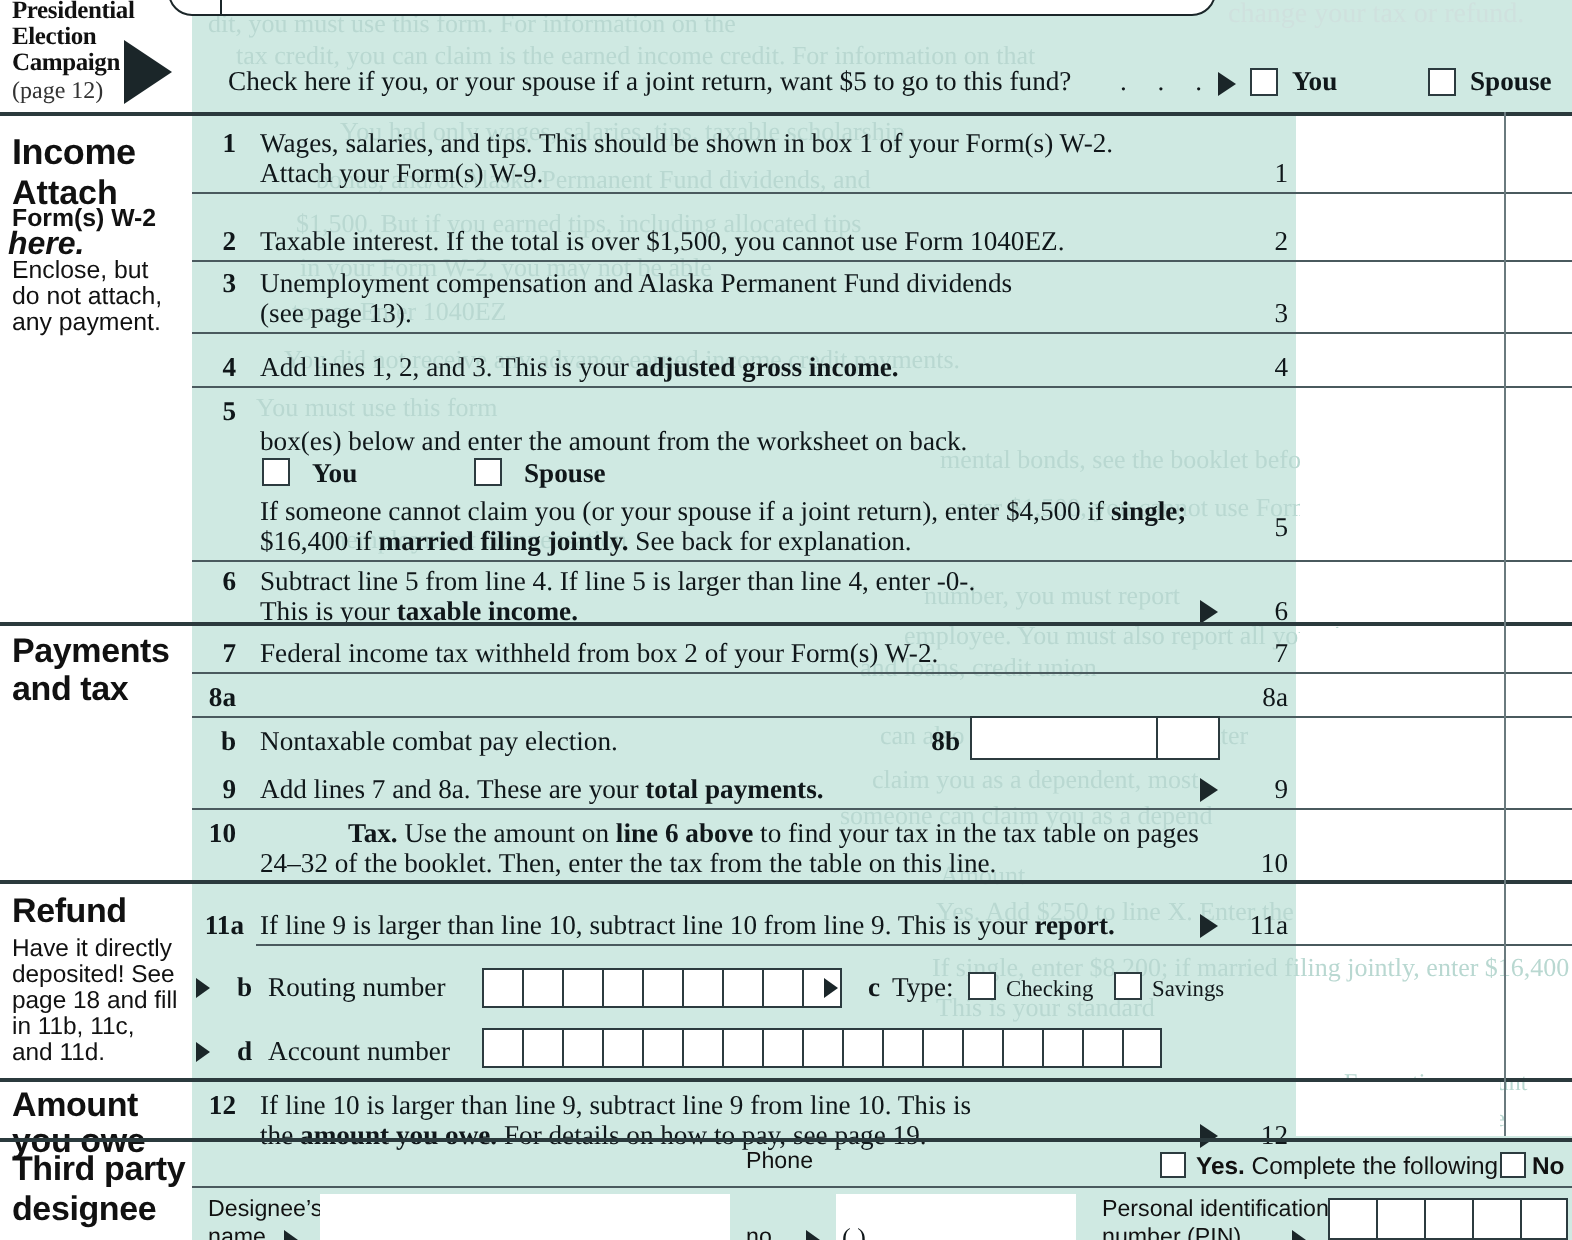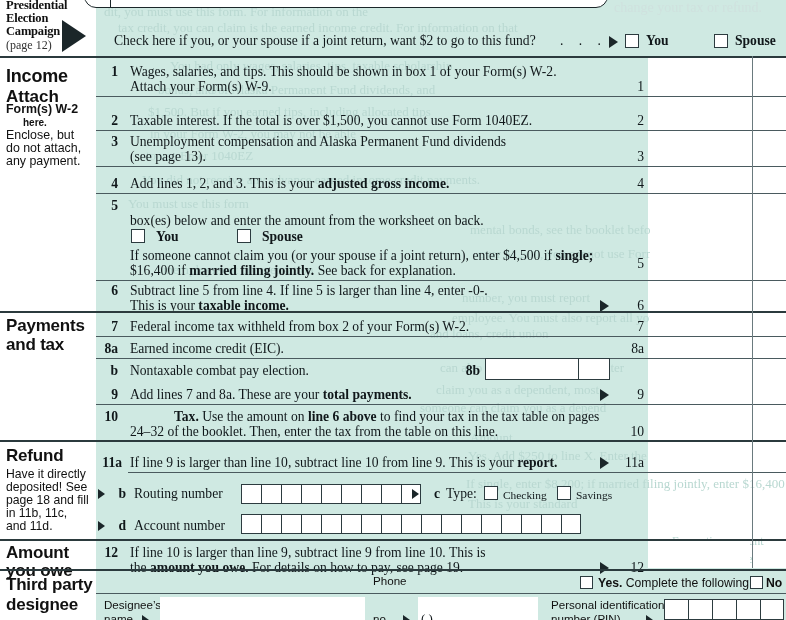--- a/index.html
+++ b/index.html
@@ -186,34 +186,34 @@
   <div class="vline" style="left:110px;top:-26px;height:34px;background:#1b2629;"></div>
 
   <div class="ghost-w" style="left:614px;top:0px;font-size:14px;color:#cfe1de;">change your tax or refund.</div>
 
   <div class="cap-head" style="left:6px;top:-2px;font-size:12.5px;font-family:'Liberation Serif',serif;">Presidential</div>
   <div class="cap-head" style="left:6px;top:11px;font-size:12.5px;font-family:'Liberation Serif',serif;">Election</div>
   <div class="cap-head" style="left:6px;top:24px;font-size:12.5px;font-family:'Liberation Serif',serif;">Campaign</div>
   <div class="ser" style="left:6px;top:38px;font-size:12px;color:#333;">(page 12)</div>
   <div class="bigtri" style="left:62px;top:20px;"></div>
 
-  <div class="ser" style="left:114px;top:33px;font-size:13.6px;">Check here if you, or your spouse if a joint return, want $2 to go to this fund?</div>
+  <div class="ser" style="left:114px;top:33px;font-size:13.6px;">Check here if you, or your spouse if a joint return, want $5 to go to this fund?</div>
   <div class="dots" style="left:560px;top:33px;font-size:13.6px;">.  .  .</div>
   <div class="tri" style="left:609px;top:36px;"></div>
   <div class="cbox" style="left:625px;top:34px;width:14px;height:14px;"></div>
   <div class="ser" style="left:646px;top:33px;font-size:13.6px;font-weight:bold;">You</div>
   <div class="cbox" style="left:714px;top:34px;width:14px;height:14px;"></div>
   <div class="ser" style="left:735px;top:33px;font-size:13.6px;font-weight:bold;">Spouse</div>
 
   <div class="rule-thick" style="left:0;top:56px;width:786px;height:2px;"></div>
 
   <div class="cap-head" style="left:6px;top:66px;font-size:18px;">Income</div>
   <div class="cap-sub" style="left:6px;top:90px;font-size:17px;font-weight:bold;">Attach</div>
   <div class="cap-sub" style="left:6px;top:103px;font-size:12.4px;font-weight:bold;">Form(s) W-2</div>
-  <div class="cap-sub" style="left:23px;top:116px;font-size:10px;font-weight:bold;">here.</div>
+  <div class="cap-sub" style="left:4px;top:116px;font-size:16px;font-weight:bold;font-style:italic;">here.</div>
   <div class="cap-sub" style="left:6px;top:129px;font-size:12.4px;">Enclose, but</div>
   <div class="cap-sub" style="left:6px;top:142px;font-size:12.4px;">do not attach,</div>
   <div class="cap-sub" style="left:6px;top:155px;font-size:12.4px;">any payment.</div>
 
   <div class="num" style="left:96px;top:64px;width:22px;font-size:13.6px;">1</div>
   <div class="ser" style="left:130px;top:64px;font-size:13.6px;">Wages, salaries, and tips. This should be shown in box 1 of your Form(s) W-2.</div>
   <div class="ser" style="left:130px;top:79px;font-size:13.6px;">Attach your Form(s) W-9.</div>
   <div class="rnum" style="left:608px;top:79px;width:36px;font-size:13.6px;">1</div>
   <div class="rule" style="left:96px;top:96px;width:690px;height:1px;"></div>
   <div class="white" style="left:650px;top:58px;width:100px;height:37px;"></div>
@@ -269,21 +269,20 @@
   <div class="cap-head" style="left:6px;top:316px;font-size:17px;">Payments</div>
   <div class="cap-head" style="left:6px;top:335px;font-size:17px;">and tax</div>
 
   <div class="num" style="left:96px;top:319px;width:22px;font-size:13.6px;">7</div>
   <div class="ser" style="left:130px;top:319px;font-size:13.6px;">Federal income tax withheld from box 2 of your Form(s) W-2.</div>
   <div class="rnum" style="left:608px;top:319px;width:36px;font-size:13.6px;">7</div>
   <div class="rule" style="left:96px;top:336px;width:690px;height:1px;"></div>
   <div class="white" style="left:650px;top:314px;width:100px;height:21px;"></div>
 
   <div class="num" style="left:92px;top:341px;width:26px;font-size:13.6px;">8a</div>
-  <div class="ser" style="left:130px;top:341px;font-size:13.6px;">Earned income credit (EIC).</div>
   <div class="rnum" style="left:604px;top:341px;width:40px;font-size:13.6px;">8a</div>
   <div class="rule" style="left:96px;top:358px;width:690px;height:1px;"></div>
   <div class="white" style="left:650px;top:338px;width:100px;height:20px;"></div>
 
   <div class="num" style="left:96px;top:363px;width:22px;font-size:13.6px;">b</div>
   <div class="ser" style="left:130px;top:363px;font-size:13.6px;">Nontaxable combat pay election.</div>
   <div class="num" style="left:452px;top:363px;width:28px;font-size:13.6px;">8b</div>
   <div class="cbox" style="left:485px;top:358px;width:125px;height:22px;border-width:1px;"></div>
   <div class="vline" style="left:578px;top:358px;height:22px;background:#2c3b3f;"></div>
 

